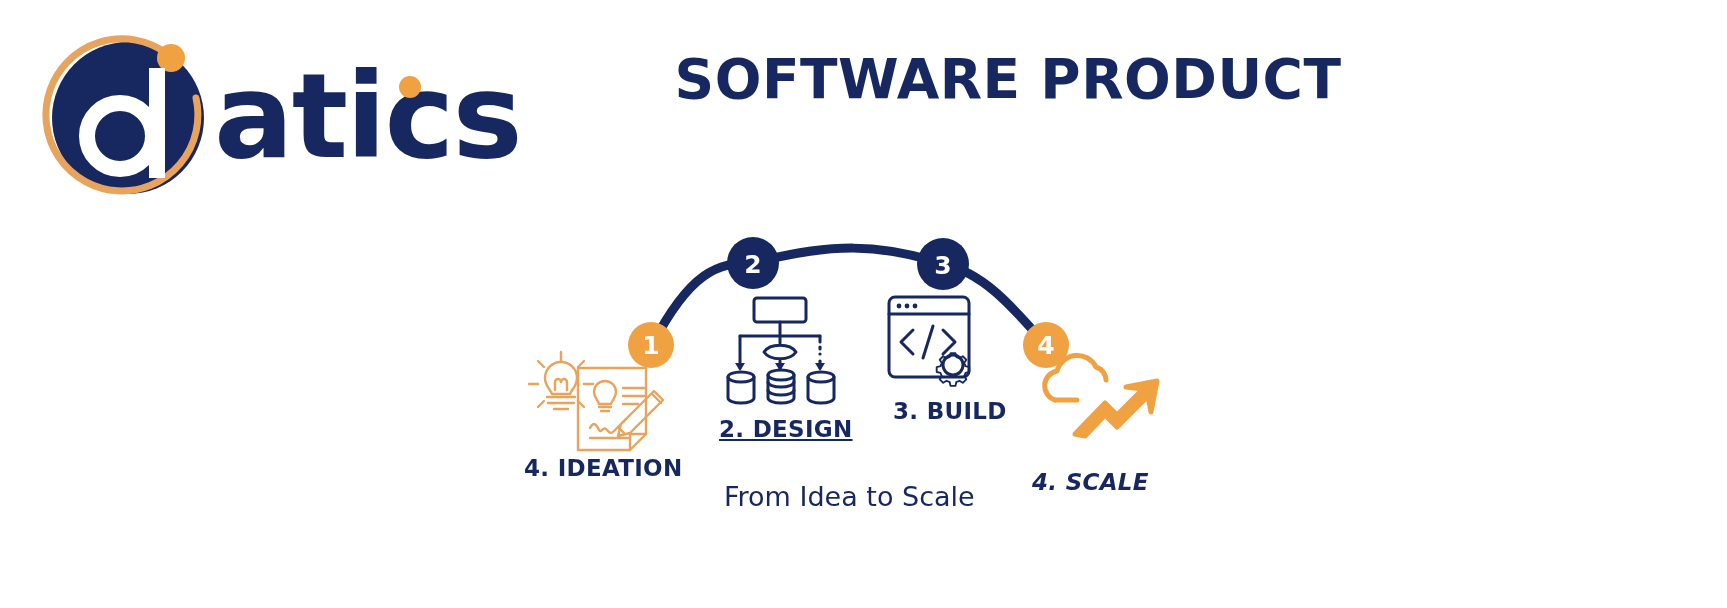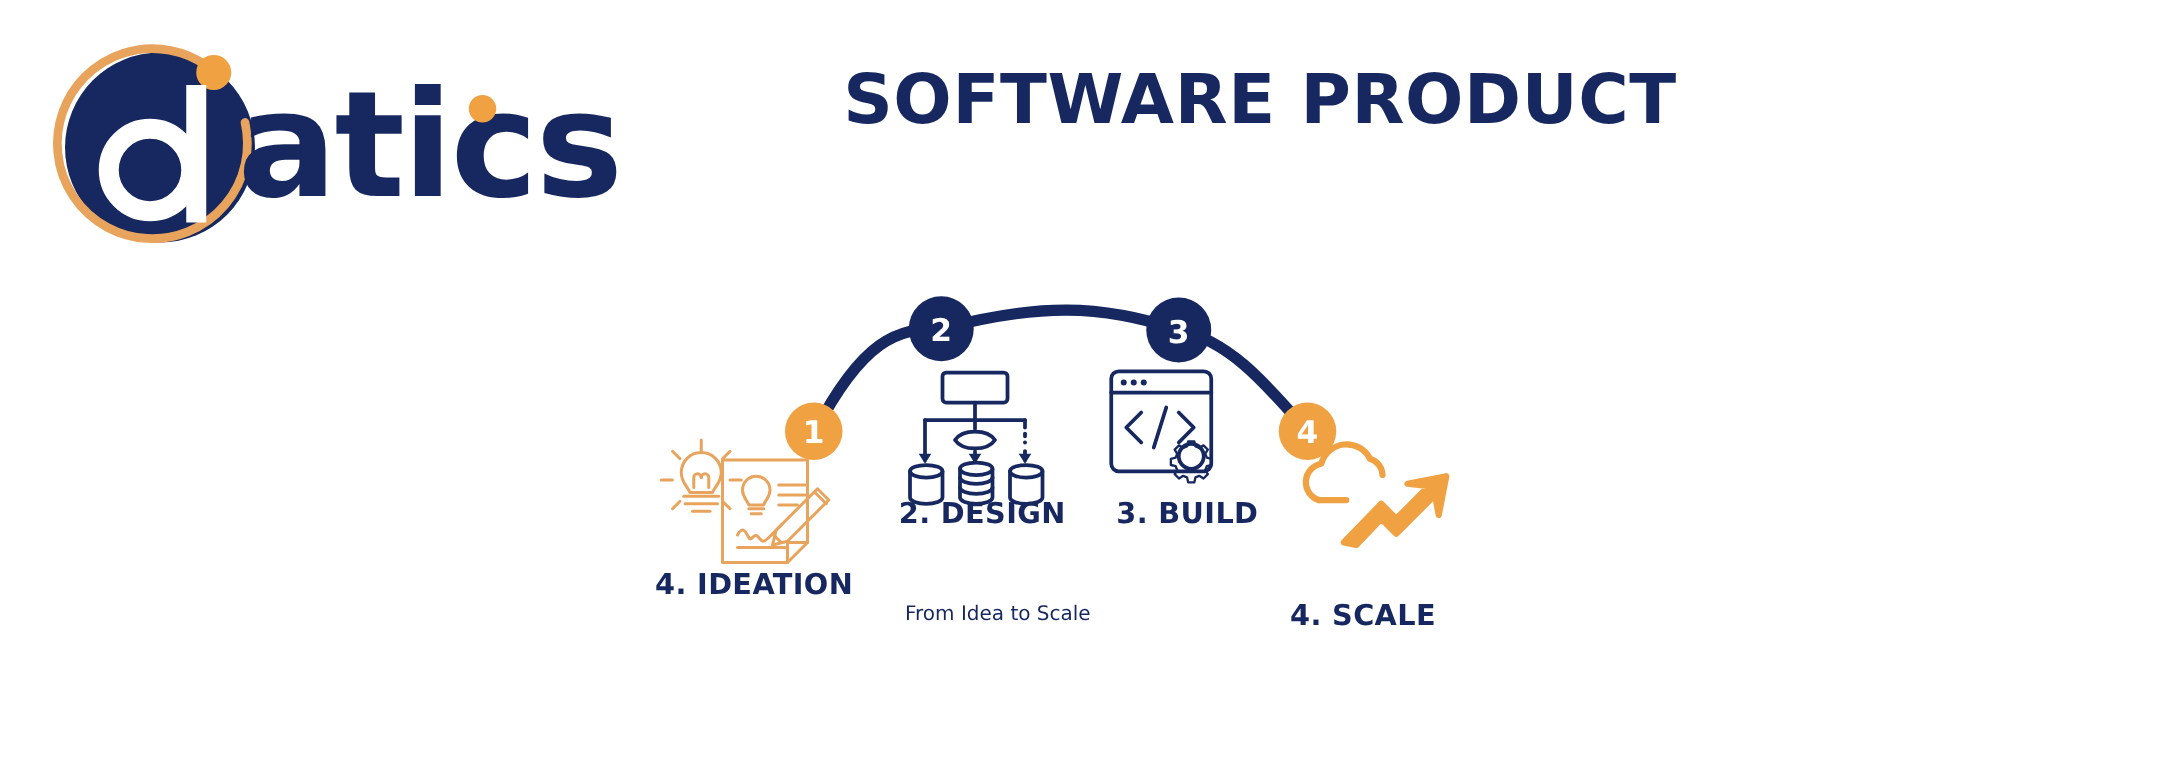--- a/index.html
+++ b/index.html
@@ -28,21 +28,21 @@
   #brand-logo {
     position: absolute;
     left: 38px;
     top: 26px;
     width: 180px;
     height: 180px;
   }
 
   #brand-wordmark {
     position: absolute;
-    left: 190px;
+    left: 214px;
     top: 46px;
     width: 330px;
     height: 140px;
     font-family: "DejaVu Sans", sans-serif;
     font-weight: bold;
     font-size: 118px;
     letter-spacing: -2px;
     color: #16285F;
     line-height: 140px;
   }
@@ -86,32 +86,32 @@
   .step-label {
     position: absolute;
     color: #16285F;
     font-family: "DejaVu Sans", sans-serif;
     font-weight: bold;
     font-size: 23px;
     letter-spacing: 0.3px;
     white-space: nowrap;
   }
   #label-ideation { left: 524px; top: 455px; }
-  #label-design   { left: 719px; top: 398px; }
+  #label-design   { left: 719px; top: 416px; text-decoration: underline; }
   #label-build    { left: 893px; top: 398px; }
-  #label-scale    { left: 1032px; top: 480px; }
+  #label-scale    { left: 1032px; top: 469px; font-style: italic; }
 
   #tagline {
     position: absolute;
     left: 724px;
     top: 481px;
     color: #16285F;
     font-family: "DejaVu Sans", sans-serif;
     font-weight: normal;
-    font-size: 16px;
+    font-size: 27px;
     white-space: nowrap;
   }
 
   .node-num {
     font-family: "DejaVu Sans", sans-serif;
     font-weight: bold;
     font-size: 25px;
     fill: #ffffff;
   }
 </style>

